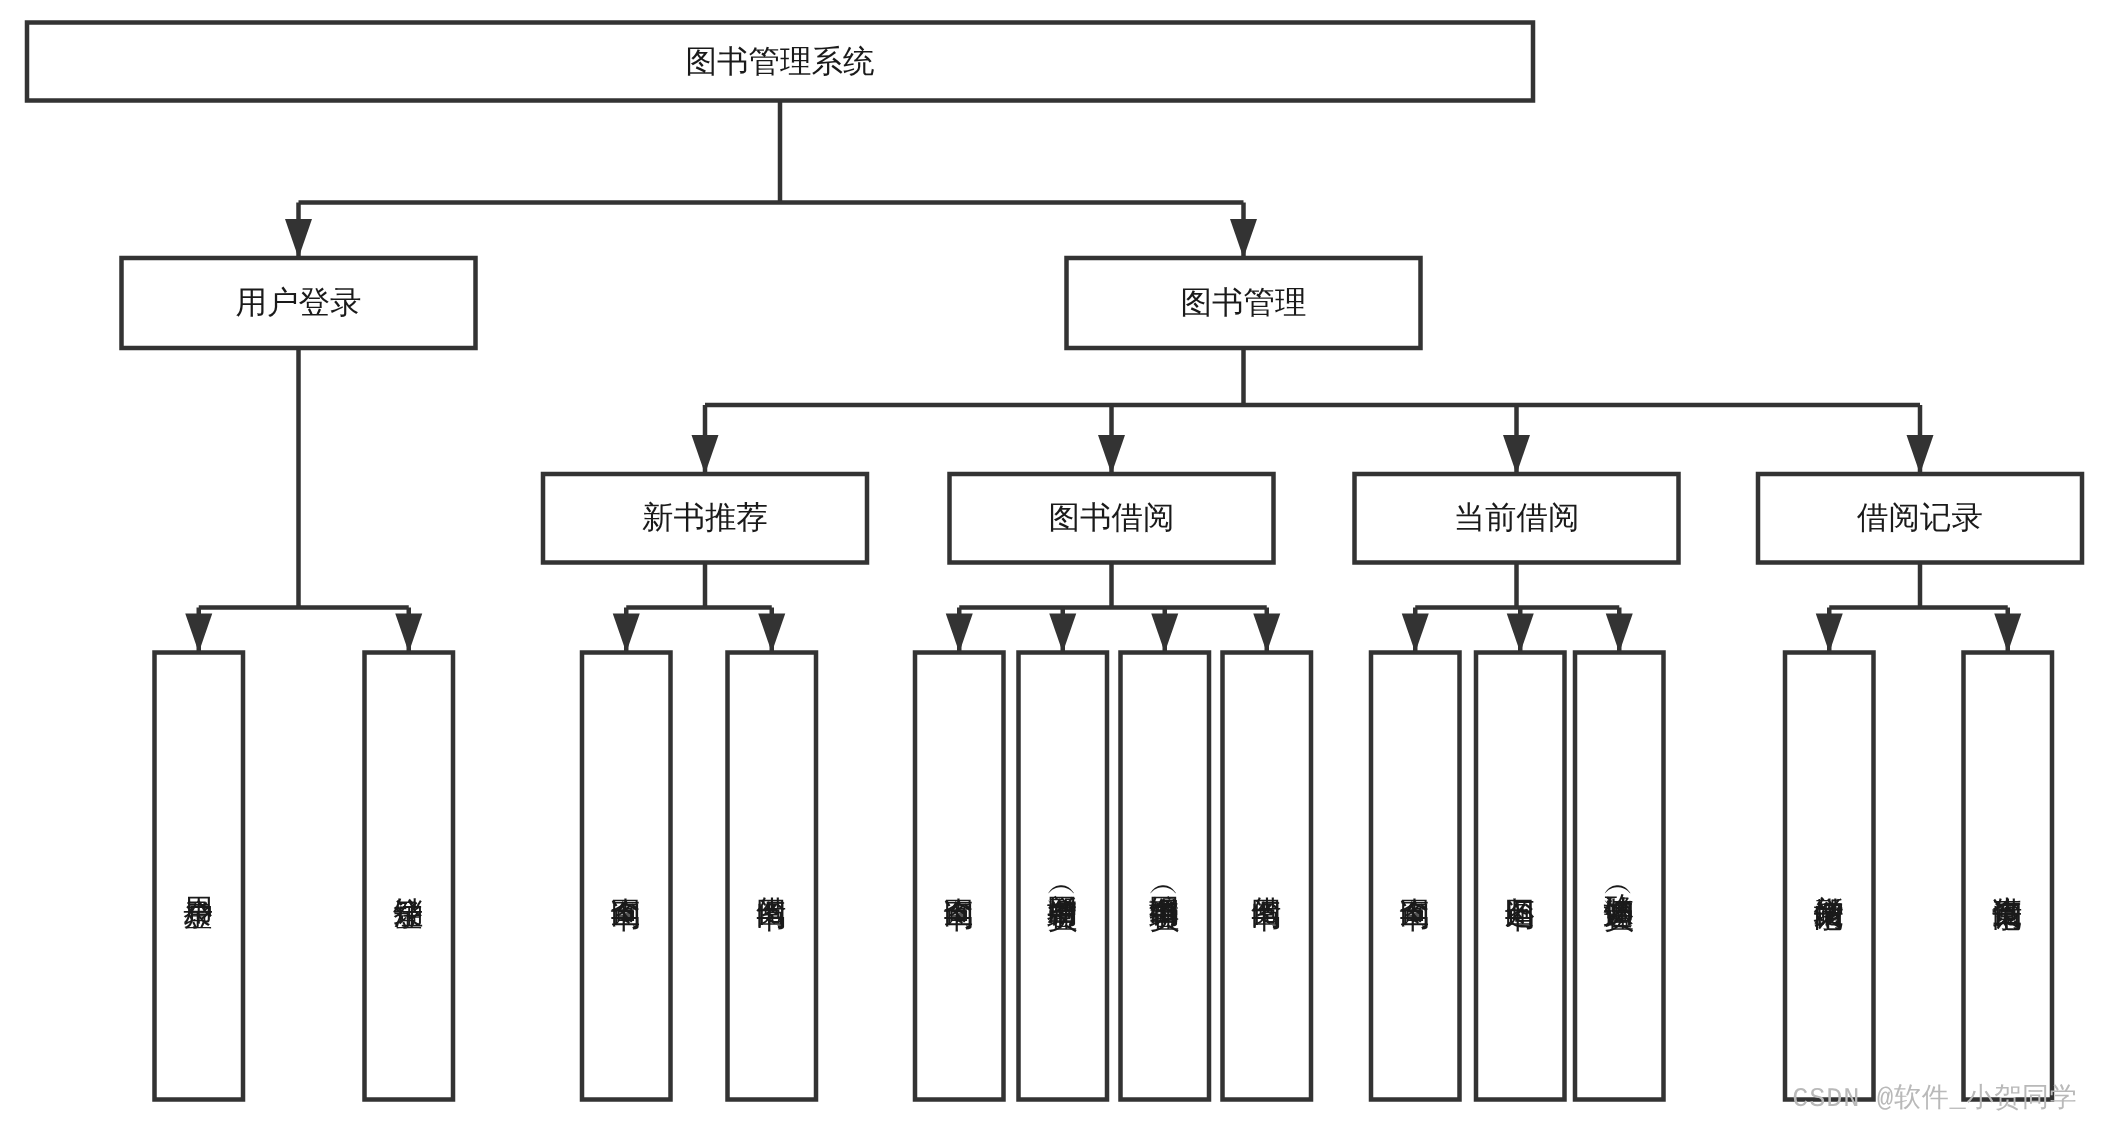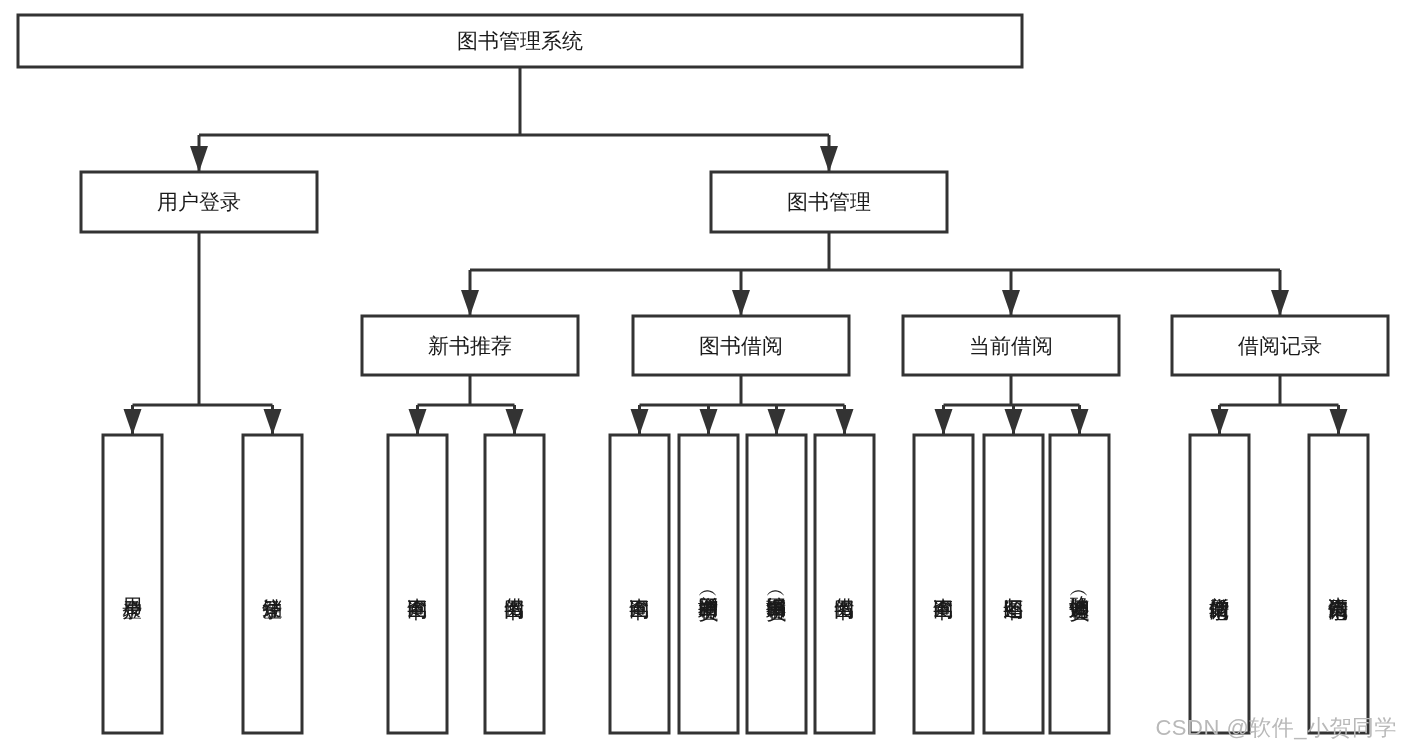--- a/index.html
+++ b/index.html
@@ -62,24 +62,24 @@
     line-height: 1.22;
     color: #1a1a1a;
     writing-mode: vertical-rl;
     text-orientation: upright;
     letter-spacing: 1px;
     white-space: nowrap;
     text-align: center;
   }
   #watermark {
     position: absolute;
-    right: 8px;
+    right: 20px;
     bottom: 4px;
-    font-family: Liberation Sans, sans-serif;
-    font-size: 22px;
+    font-family: Liberation Mono, monospace;
+    font-size: 18px;
     color: #b9b9b9;
     letter-spacing: 0.5px;
     white-space: nowrap;
   }
 </style>
 </head>
 <body>
 
 <div id="diagram-root">
 

